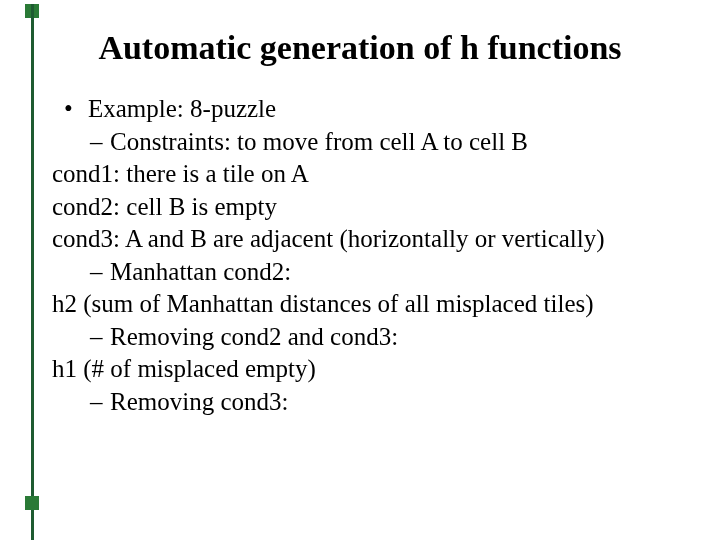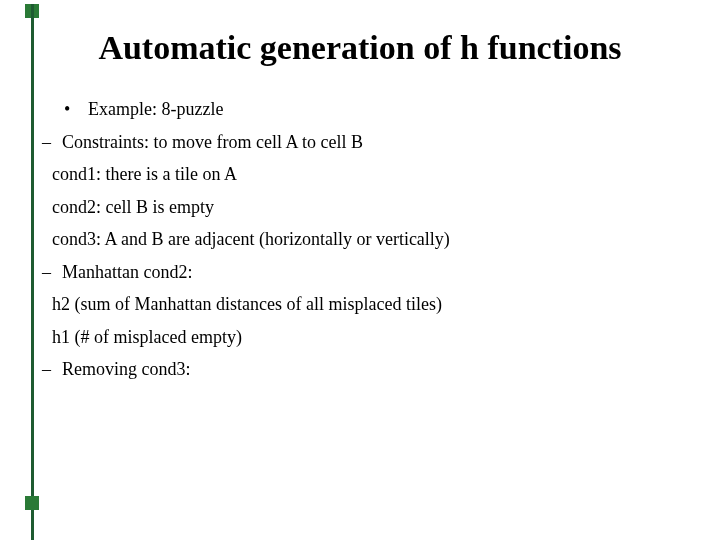--- a/index.html
+++ b/index.html
@@ -50,30 +50,30 @@
     white-space: nowrap;
   }
 
   .body-text {
     position: absolute;
     top: 93px;
     left: 0;
     width: 720px;
   }
   .line {
-    font-size: 18px;
+    font-size: 25px;
     line-height: 32.5px;
     white-space: nowrap;
   }
   .line .marker {
     display: inline-block;
   }
   .line.l1 { padding-left: 64px; }
   .line.l1 .marker { width: 24px; }
-  .line.l2 { padding-left: 42px; }
+  .line.l2 { padding-left: 90px; }
   .line.l2 .marker { width: 20px; }
   .line.l3 { padding-left: 52px; }
   .line.l3 .marker { width: 0; }
 </style>
 </head>
 <body style="background: rgb(255, 255, 255); color: rgb(0, 0, 0);">
 
 <div>
 
   <div class="accent-square top"></div>
@@ -83,17 +83,18 @@
   <h1 class="slide-title">Automatic generation of h functions</h1>
 
   <div class="body-text">
     <div class="line l1"><span class="marker">•</span><span>Example: 8-puzzle</span></div>
     <div class="line l2"><span class="marker">–</span><span>Constraints: to move from cell A to cell B</span></div>
     <div class="line l3"><span class="marker"></span><span>cond1: there is a tile on A</span></div>
     <div class="line l3"><span class="marker"></span><span>cond2: cell B is empty</span></div>
     <div class="line l3"><span class="marker"></span><span>cond3: A and B are adjacent (horizontally or vertically)</span></div>
     <div class="line l2"><span class="marker">–</span><span>Manhattan cond2:</span></div>
     <div class="line l3"><span class="marker"></span><span>h2 (sum of Manhattan distances of all misplaced tiles)</span></div>
+    <div class="line l2"><span class="marker">–</span><span>Removing cond2 and cond3:</span></div>
     <div class="line l3"><span class="marker"></span><span>h1 (# of misplaced empty)</span></div>
     <div class="line l2"><span class="marker">–</span><span>Removing cond3:</span></div>
   </div>
 
 </div>
 
 </body></html>

